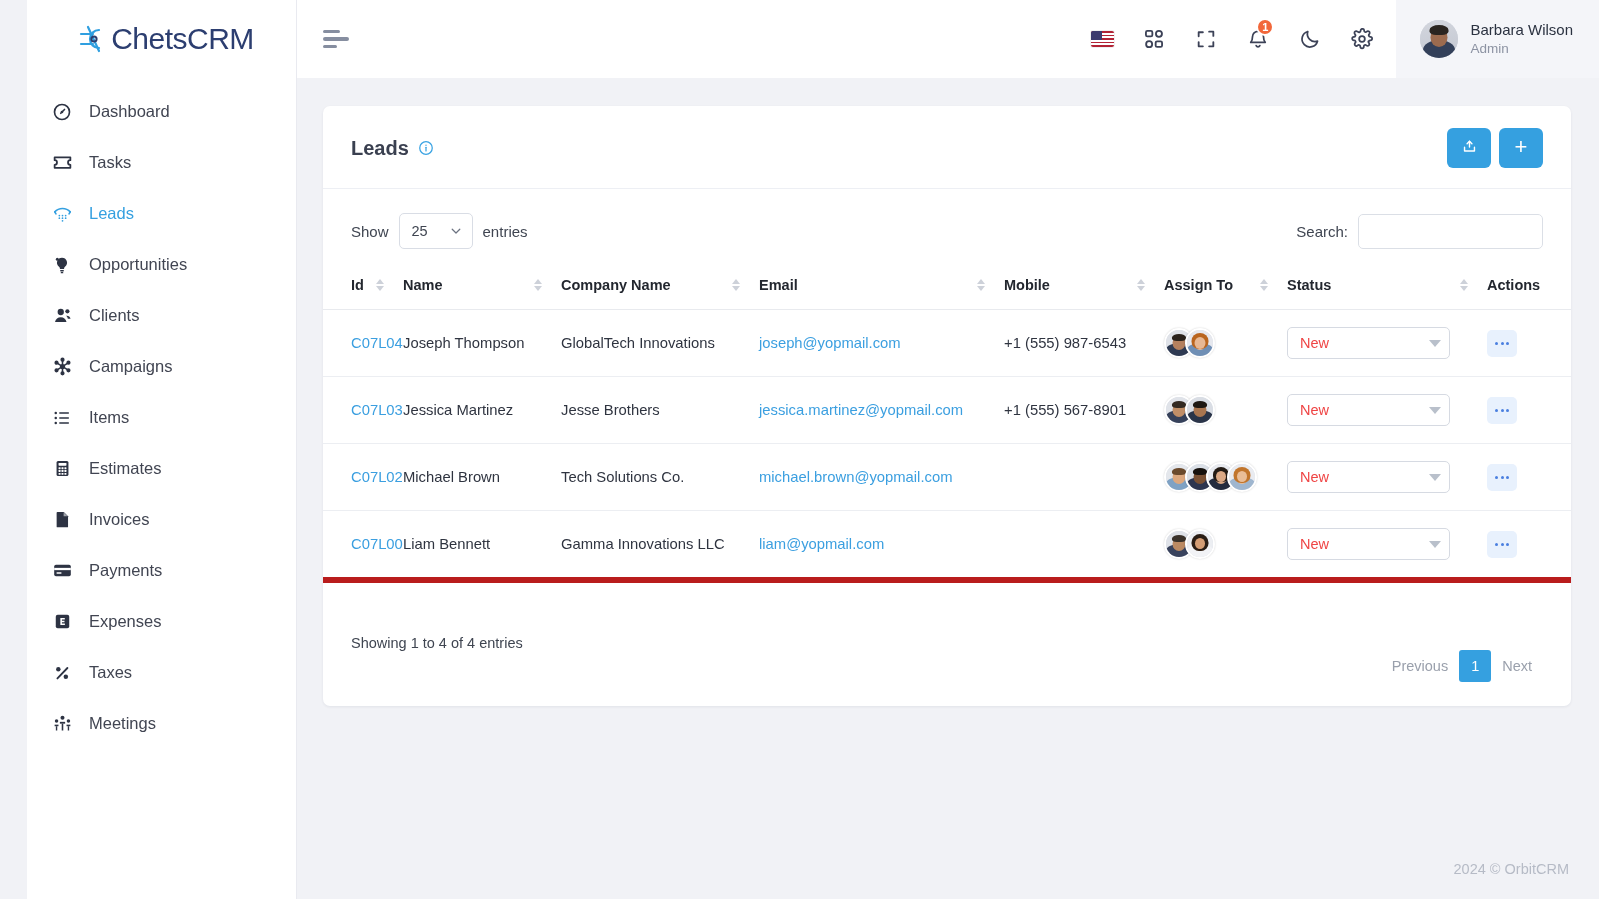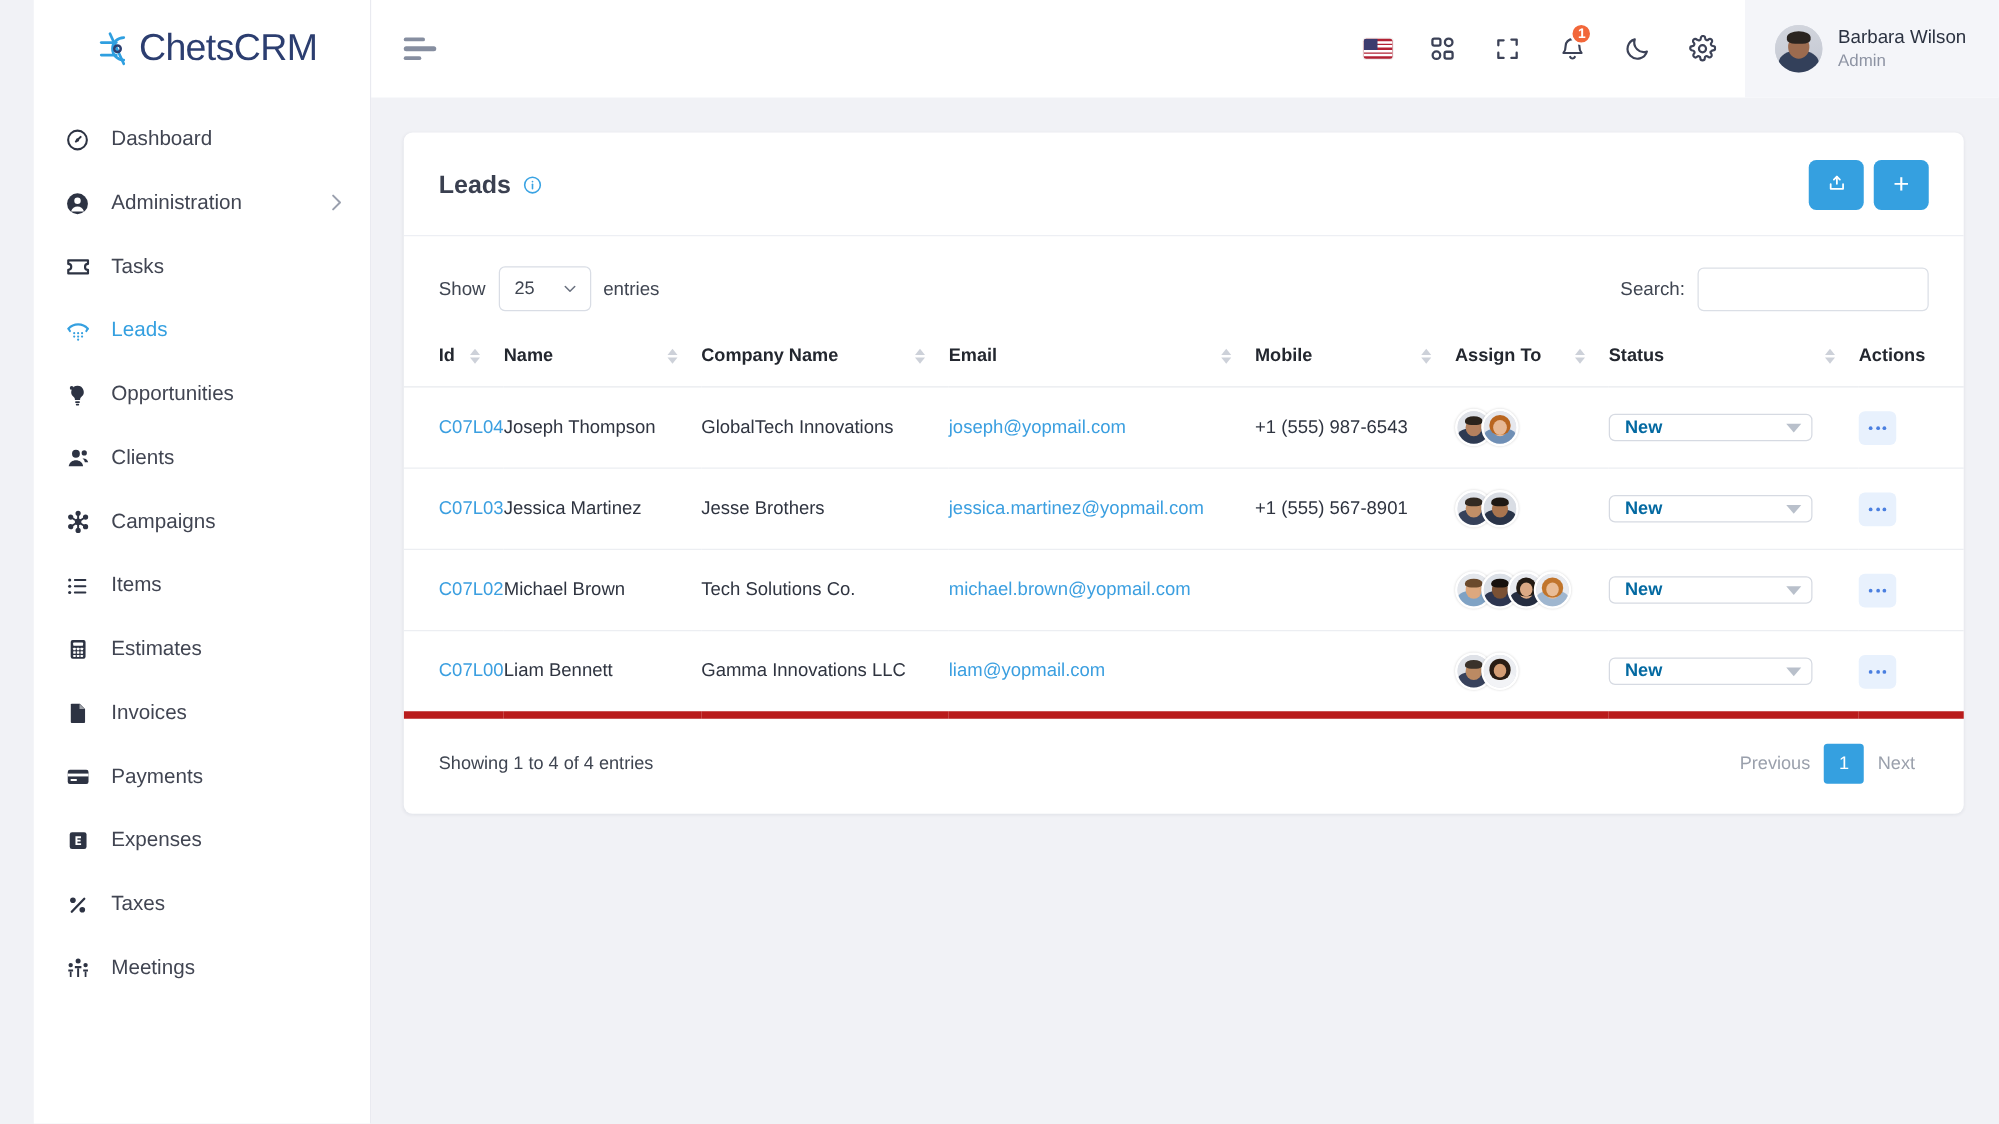--- a/index.html
+++ b/index.html
@@ -151,43 +151,43 @@
 
   .avatars { display: flex; align-items: center; }
   .av {
     width: 30px; height: 30px; border-radius: 50%; border: 2px solid #fff;
     margin-left: -9px; overflow: hidden; position: relative; background: #d8dbe3;
     box-shadow: 0 0 2px rgba(0,0,0,.18);
   }
   .av:first-child { margin-left: 0; }
 
   .status-select {
-    width: 163px; height: 22px; border: 1px solid #d6dae2; border-radius: 5px;
+    width: 163px; height: 32px; border: 1px solid #d6dae2; border-radius: 5px;
     display: flex; align-items: center; padding: 0 8px 0 12px;
-    font-size: 14.5px; color: #0369a1; background: #fff; cursor: pointer; font-weight: bold;
+    font-size: 14.5px; color: #ef4444; background: #fff; cursor: pointer;
   }
   .status-select .caret {
     margin-left: auto; width: 0; height: 0;
     border-left: 6px solid transparent; border-right: 6px solid transparent;
     border-top: 7px solid #b9c0cb;
   }
   .act-btn {
     width: 30px; height: 27px; border-radius: 5px; background: #e8f1fd; border: none;
     display: flex; align-items: center; justify-content: center; gap: 2.5px; cursor: pointer;
   }
   .act-btn i { width: 3px; height: 3px; border-radius: 50%; background: #4a7fe0; display: block; }
 
   .card-foot {
     display: flex; align-items: center; padding: 20px 28px 24px 28px;
   }
   .foot-info { font-size: 14.5px; color: #3f4551; }
   .pager { margin-left: auto; display: flex; align-items: center; gap: 0; }
   .pg {
     min-width: 32px; height: 32px; padding: 0 11px; display: flex; align-items: center;
-    justify-content: center; font-size: 14.5px; color: #9aa0ac; cursor: pointer;
+    justify-content: center; font-size: 14.5px; color: #9aa0ac; cursor: pointer; margin-top: 47px;
   }
   .pg.num { min-width: 32px; padding: 0; }
   .pg.active { background: #35a0e0; color: #fff; border-radius: 3px; }
 
   .page-foot {
     height: 60px; display: flex; align-items: center; justify-content: flex-end;
     padding-right: 30px; font-size: 14.5px; color: #b6bbc6; flex: 0 0 60px;
   }
 
   
@@ -225,35 +225,20 @@
           <svg width="20" height="20" viewBox="0 0 24 24" fill="none" stroke="currentColor" stroke-width="2">
               <circle cx="12" cy="12" r="9"></circle>
               <path d="M15 9l-4.5 4.5" stroke-linecap="round"></path>
               <path d="M12 12 L12 12"></path>
               <circle cx="12" cy="12" r="1.6" fill="currentColor" stroke="none"></circle>
             </svg>
         </span>
         <span class="nav-label">Dashboard</span>
       </div>
 
-      <div class="nav-item">
-        <span class="nav-ico">
-          <svg width="20" height="20" viewBox="0 0 24 24">
-              <circle cx="12" cy="12" r="10" fill="currentColor"></circle>
-              <circle cx="12" cy="9.2" r="3.1" fill="#fff"></circle>
-              <path d="M5.8 19.5c1-3.2 3.3-4.8 6.2-4.8s5.2 1.6 6.2 4.8z" fill="#fff"></path>
-            </svg>
-        </span>
-        <span class="nav-label">Administration</span>
-        <span class="nav-chevron">
-          <svg width="9" height="14" viewBox="0 0 9 14" fill="none" stroke="currentColor" stroke-width="1.6">
-              <path d="M1.5 1.5 L7 7 L1.5 12.5" stroke-linecap="round" stroke-linejoin="round"></path>
-            </svg>
-        </span>
-      </div>
 
 
       <div class="nav-item">
         <span class="nav-ico">
           <svg width="21" height="21" viewBox="0 0 24 24" fill="none" stroke="currentColor" stroke-width="2" stroke-linejoin="round">
               <path d="M3 6h18v3.3a2.7 2.7 0 0 0 0 5.4V18H3v-3.3a2.7 2.7 0 0 0 0-5.4z"></path>
             </svg>
         </span>
         <span class="nav-label">Tasks</span>
       </div>
@@ -817,14 +802,17 @@
           <div class="pager">
             <span class="pg">Previous</span>
             <span class="pg num active">1</span>
             <span class="pg">Next</span>
           </div>
         </div>
 
       </section>
     </main>
 
+    <footer class="page-foot">
+      <span>2024 © OrbitCRM</span>
+    </footer>
   </div>
 </div>
 
 </body></html>

